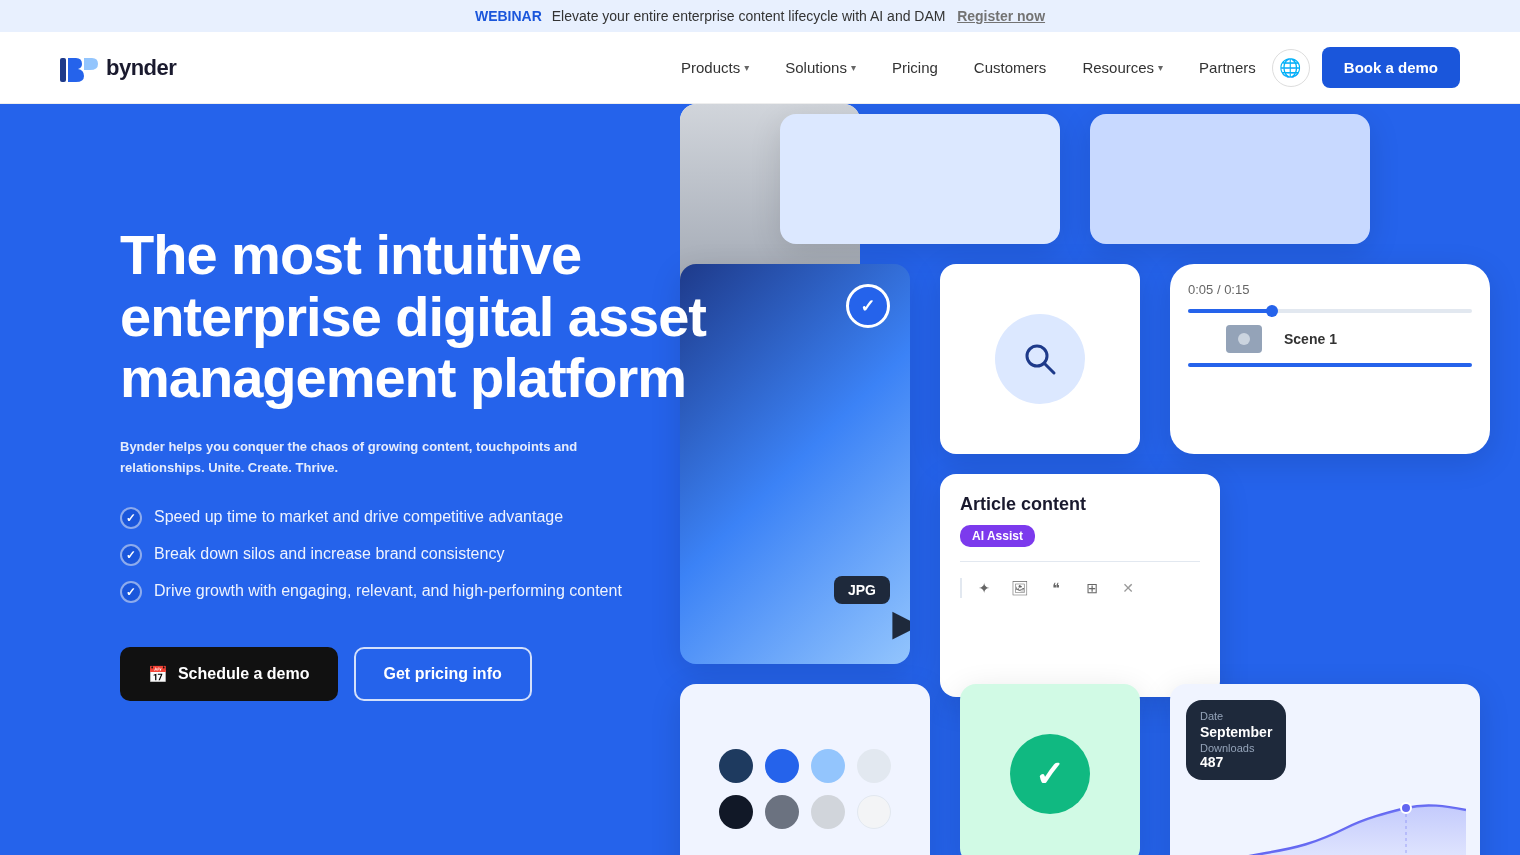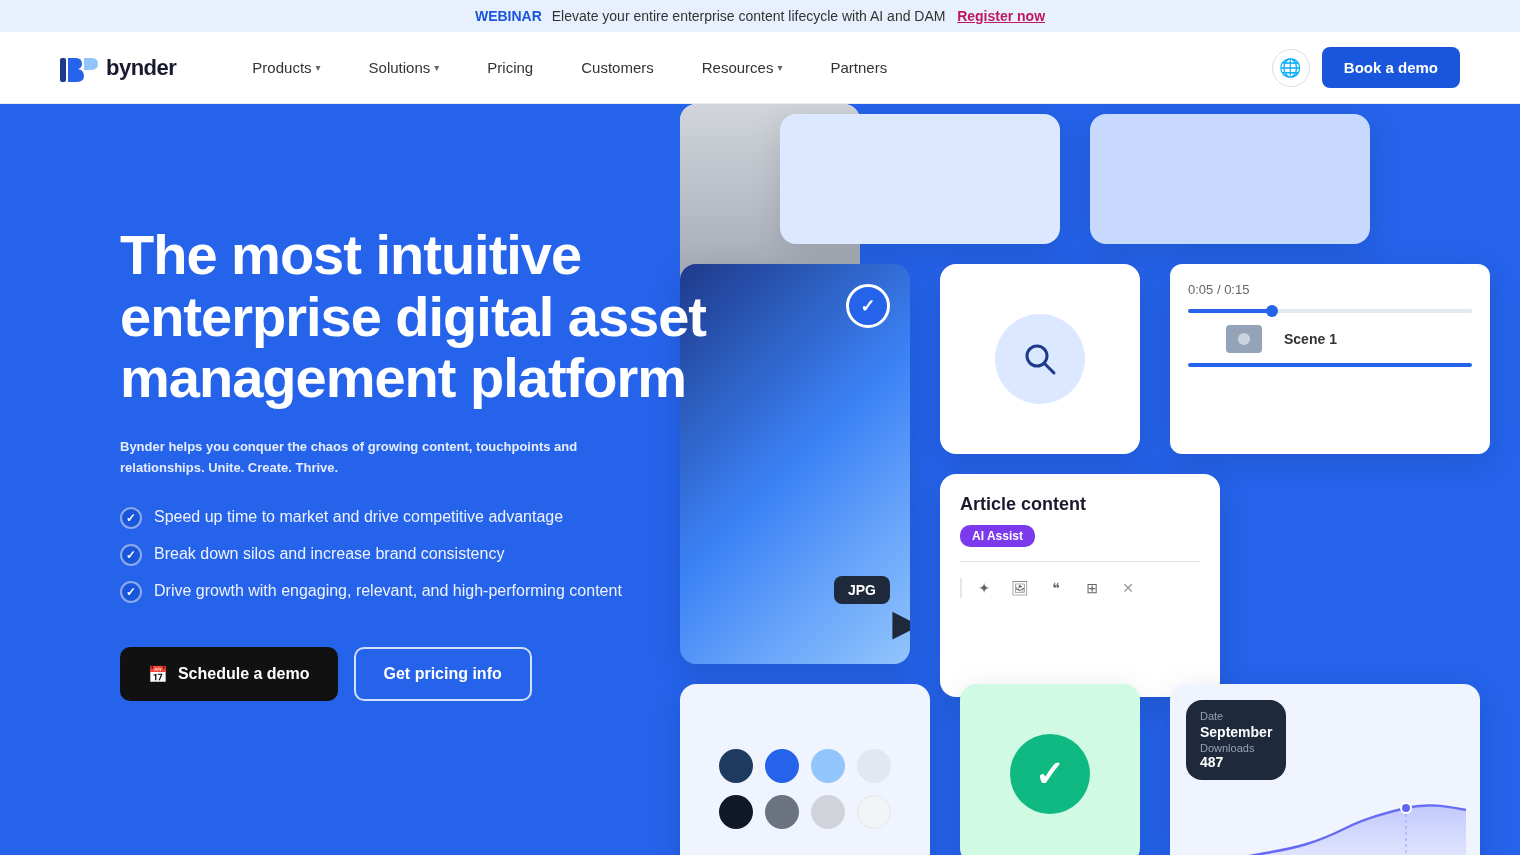--- a/index.html
+++ b/index.html
@@ -12,21 +12,21 @@
       padding: 8px 20px;
       font-size: 14px;
       color: #333;
     }
     .announcement-bar .webinar-label {
       color: #1a56db;
       font-weight: 700;
       margin-right: 6px;
     }
     .announcement-bar .register-link {
-      color: #be185d;
+      color: #737373;
       font-weight: 600;
       text-decoration: underline;
       cursor: pointer;
     }
 
     
     .navbar {
       display: flex;
       align-items: center;
       padding: 0 60px;
@@ -50,22 +50,23 @@
     }
     .logo-text {
       font-size: 22px;
       font-weight: 700;
       color: #1a1a2e;
       letter-spacing: -0.5px;
     }
     .nav-links {
       display: flex;
       align-items: center;
-      gap: 16px;
+      gap: 4px;
       flex: 1;
+      justify-content: flex-end;
     }
     .nav-item {
       display: flex;
       align-items: center;
       gap: 4px;
       padding: 8px 16px;
       font-size: 15px;
       color: #333;
       cursor: pointer;
       border-radius: 6px;
@@ -297,21 +298,21 @@
       justify-content: center;
     }
 
     
     .card-timeline {
       top: 160px;
       left: 490px;
       width: 320px;
       height: 190px;
       background: #fff;
-      border-radius: 12px;
+      border-radius: 24px;
       padding: 18px;
     }
     .timeline-time {
       font-size: 13px;
       color: #666;
       margin-bottom: 12px;
     }
     .timeline-bar {
       height: 4px;
       background: #e2e8f0;

